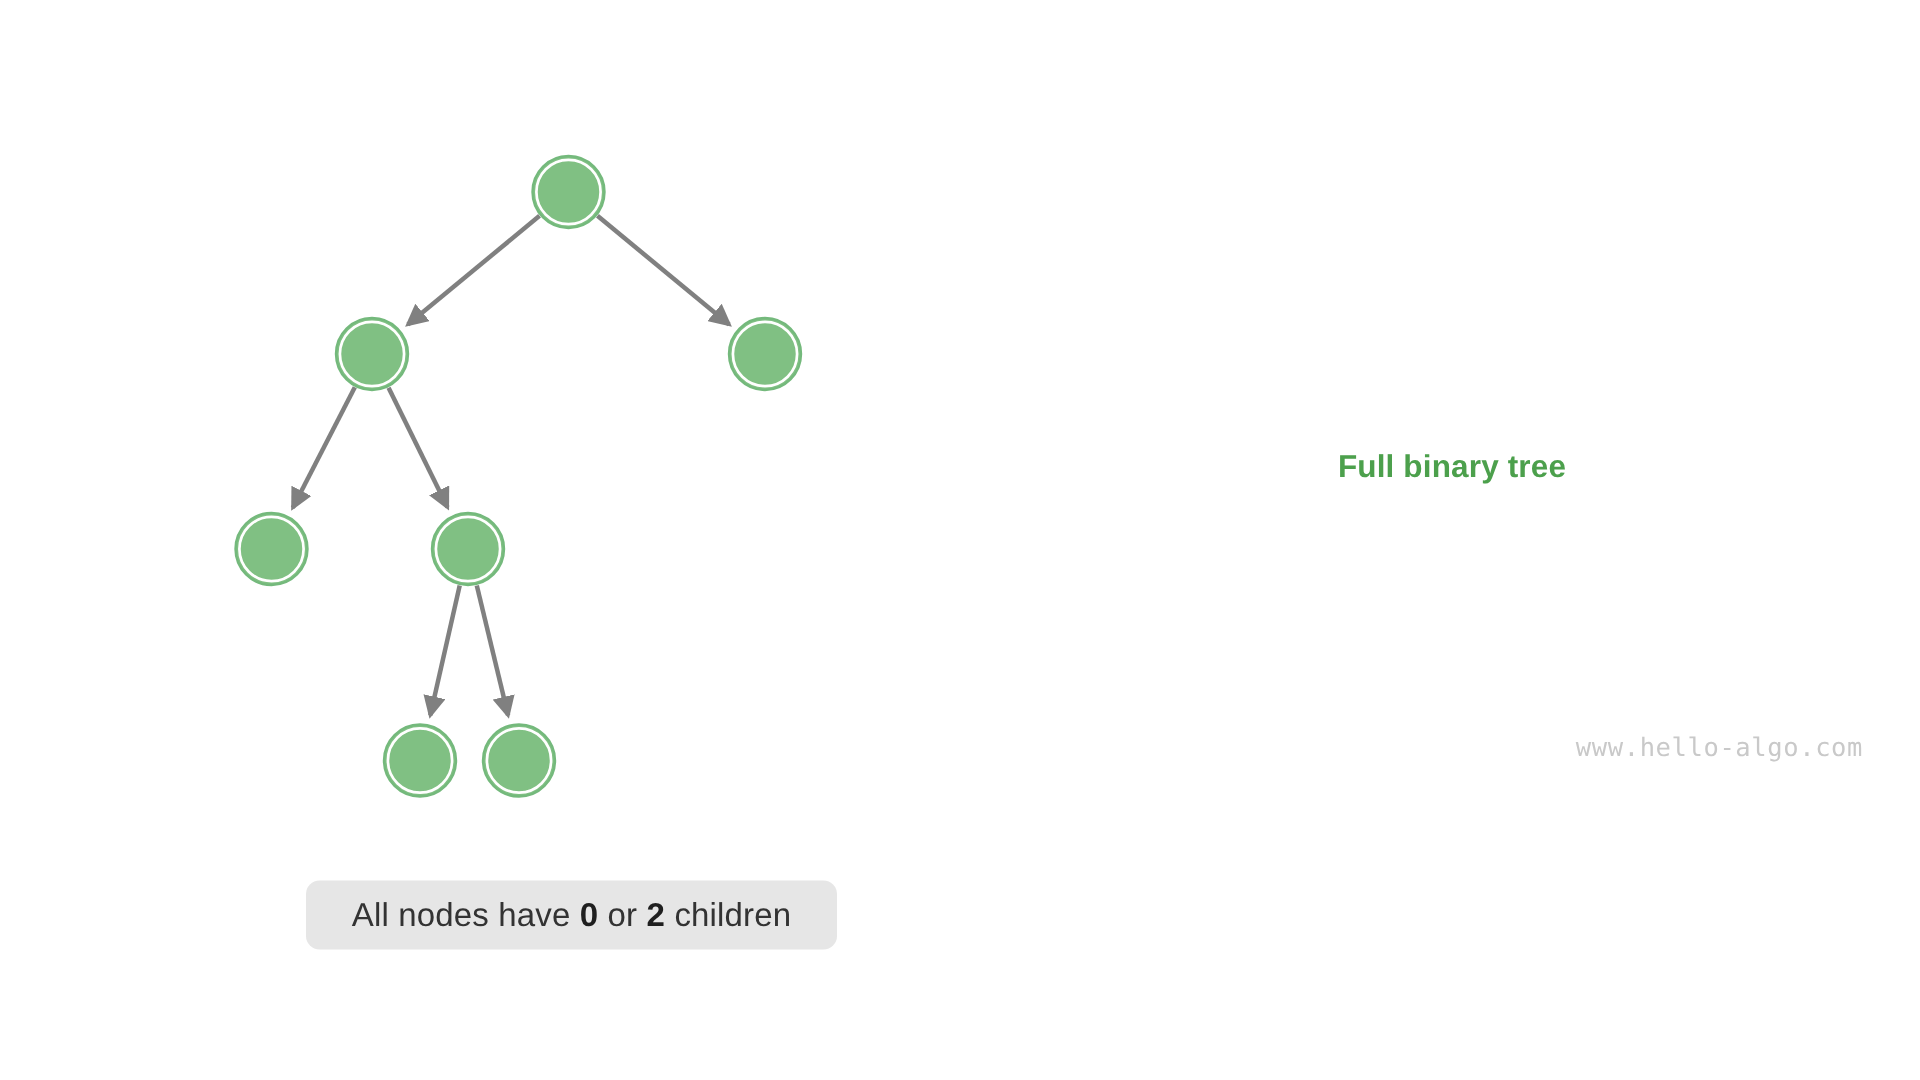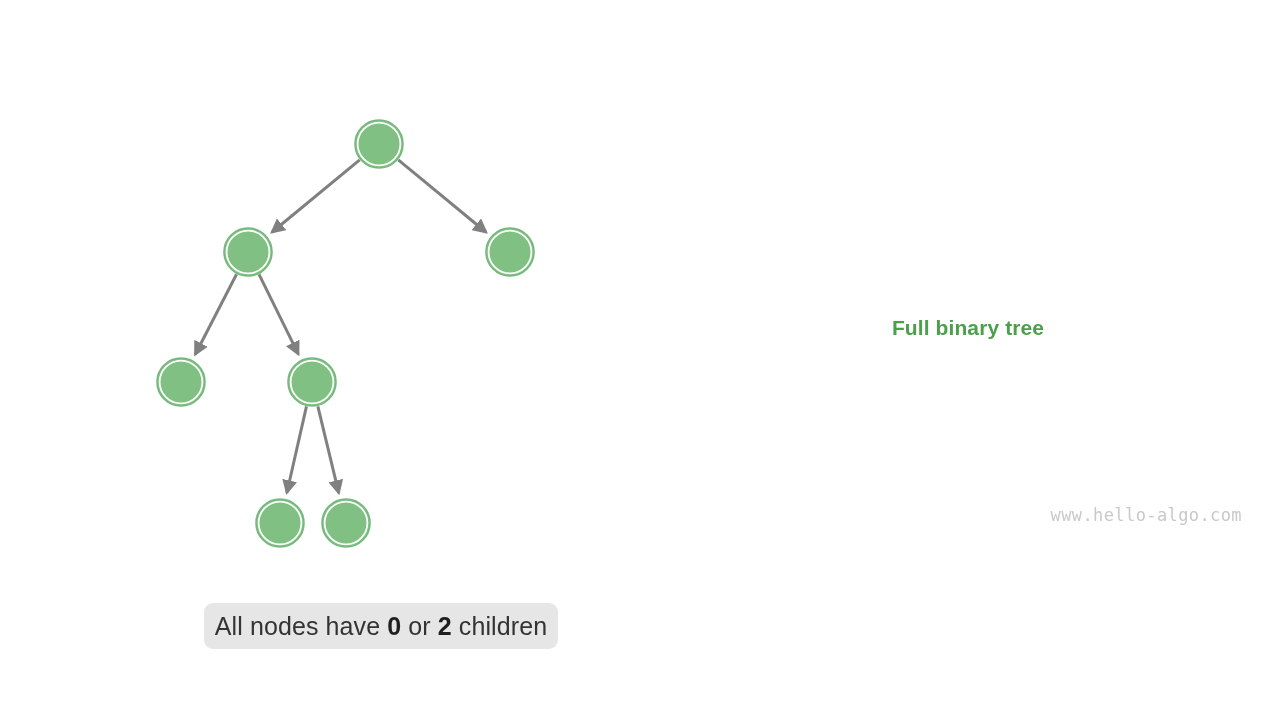--- a/index.html
+++ b/index.html
@@ -11,21 +11,21 @@
     height: 720px;
     background: #ffffff;
     font-family: "Liberation Sans", sans-serif;
     overflow: hidden;
     position: relative;
   }
 
   #stage {
     position: absolute;
     left: 0;
-    top: 16px;
+    top: 0;
     width: 1280px;
     height: 528px;
   }
 
   #tree-svg {
     position: absolute;
     left: 0;
     top: 0;
     width: 1280px;
     height: 720px;
@@ -51,21 +51,21 @@
     top: 587px;
     width: 354px;
     height: 46px;
     background: #E6E6E6;
     border-radius: 9px;
     display: flex;
     align-items: center;
     justify-content: center;
   }
   .caption-text {
-    font-size: 25px;
+    font-size: 22px;
     color: #333333;
     white-space: pre;
     letter-spacing: 0.1px;
   }
   .caption-text b {
     font-weight: bold;
     color: #1f1f1f;
   }
 
   .watermark {

